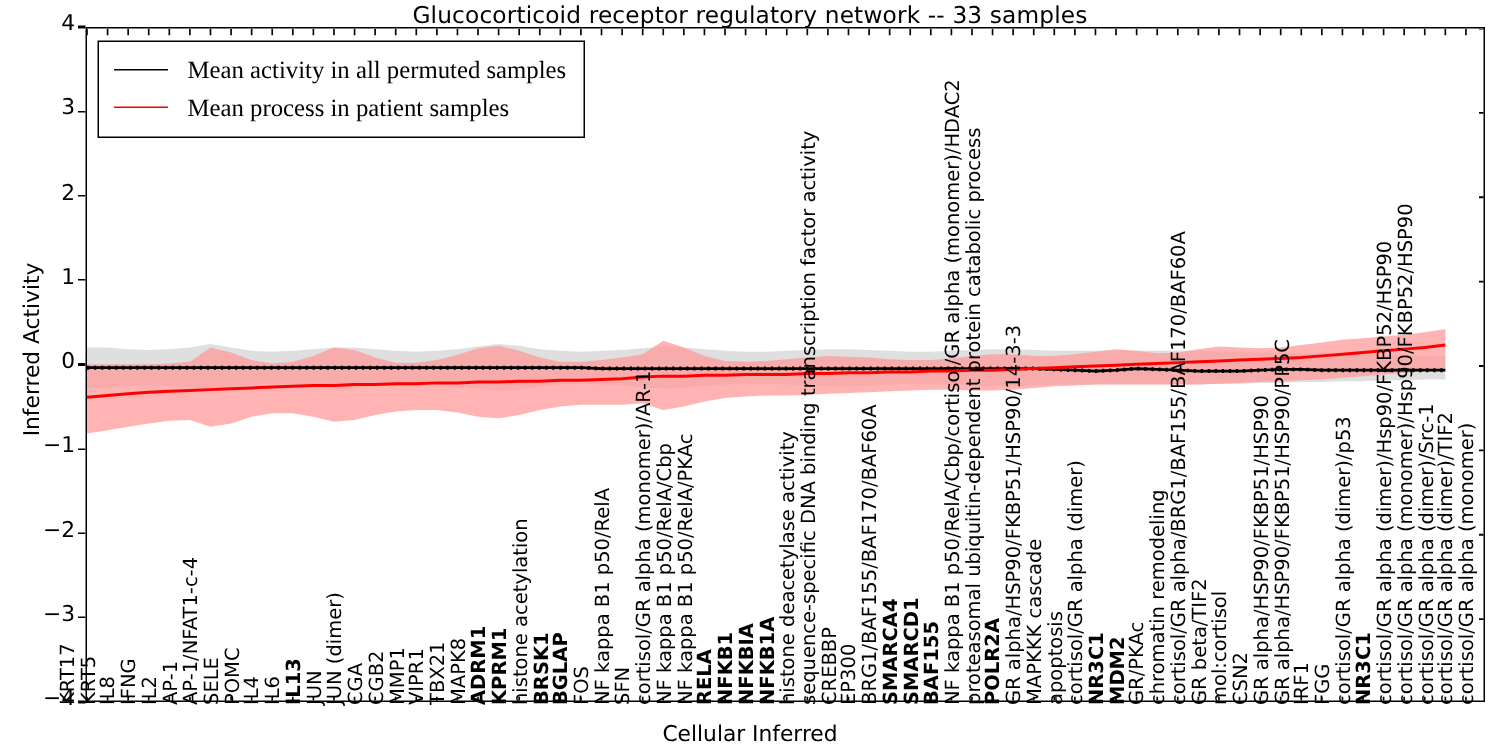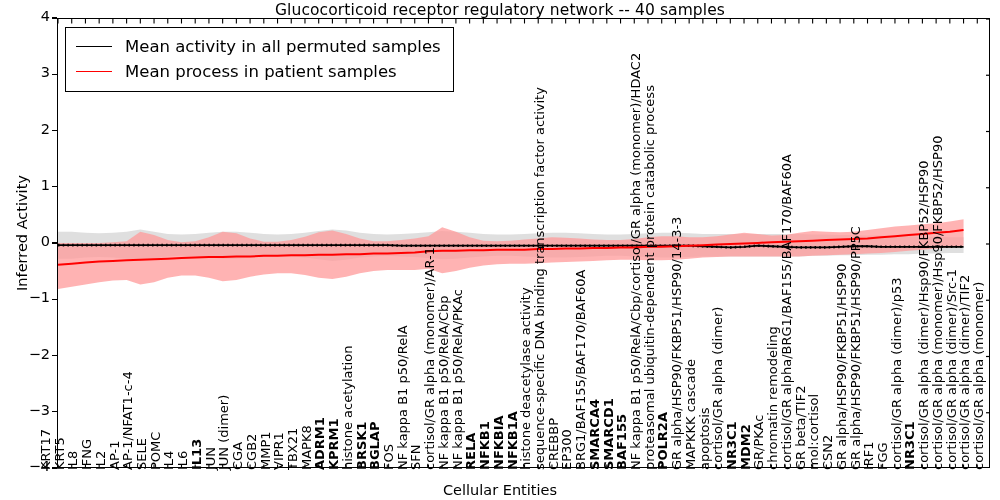--- a/index.html
+++ b/index.html
@@ -27,39 +27,39 @@
   #xlab{position:absolute;left:0;top:482px;width:1000px;text-align:center;
         font-size:14.5px;color:#000;}
 
   
   #legend{position:absolute;left:65px;top:27px;
           border:1.4px solid #000;background:#fff;padding:6px 12px 7px 10px;
           box-sizing:border-box;z-index:6;}
   .legrow{display:flex;align-items:center;height:25px;}
   .legline{width:36px;height:0;border-top:1.7px solid #000;margin-right:13px;}
   .legline.red{border-top-color:#ff0000;}
-  .legtext{font-size:16.5px;color:#000;white-space:nowrap;}
+  .legtext{font-size:16.5px;color:#000;white-space:nowrap;font-family:Liberation Serif, serif;}
 
   
   #xlabels{position:absolute;left:57px;top:0;width:933px;height:500px;
            pointer-events:none;}
   .xl{position:absolute;bottom:30px;transform-origin:left bottom;
       transform:rotate(-90deg);white-space:nowrap;font-size:13px;
       color:#000;line-height:13px;}
   .xl.bold{font-weight:bold;}
 </style>
 </head>
 <body>
 
 <div id="root">
 
-  <div id="title">Glucocorticoid receptor regulatory network -- 40 samples</div>
+  <div id="title">Glucocorticoid receptor regulatory network -- 33 samples</div>
 
   <div id="ylab">Inferred Activity</div>
-  <div id="xlab">Cellular Entities</div>
+  <div id="xlab">Cellular Inferred</div>
 
   <div id="yticks">
       <div class="yticklabel" style="left: 4px; top: 18px;">4</div>
       <div style="position: absolute; left: 52px; top: 17.3px; width: 5px; height: 1.4px; background: rgb(0, 0, 0);"></div>
       <div class="yticklabel" style="left: 4px; top: 74.25px;">3</div>
       <div style="position: absolute; left: 52px; top: 73.55px; width: 5px; height: 1.4px; background: rgb(0, 0, 0);"></div>
       <div class="yticklabel" style="left: 4px; top: 130.5px;">2</div>
       <div style="position: absolute; left: 52px; top: 129.8px; width: 5px; height: 1.4px; background: rgb(0, 0, 0);"></div>
       <div class="yticklabel" style="left: 4px; top: 186.75px;">1</div>
       <div style="position: absolute; left: 52px; top: 186.05px; width: 5px; height: 1.4px; background: rgb(0, 0, 0);"></div>

